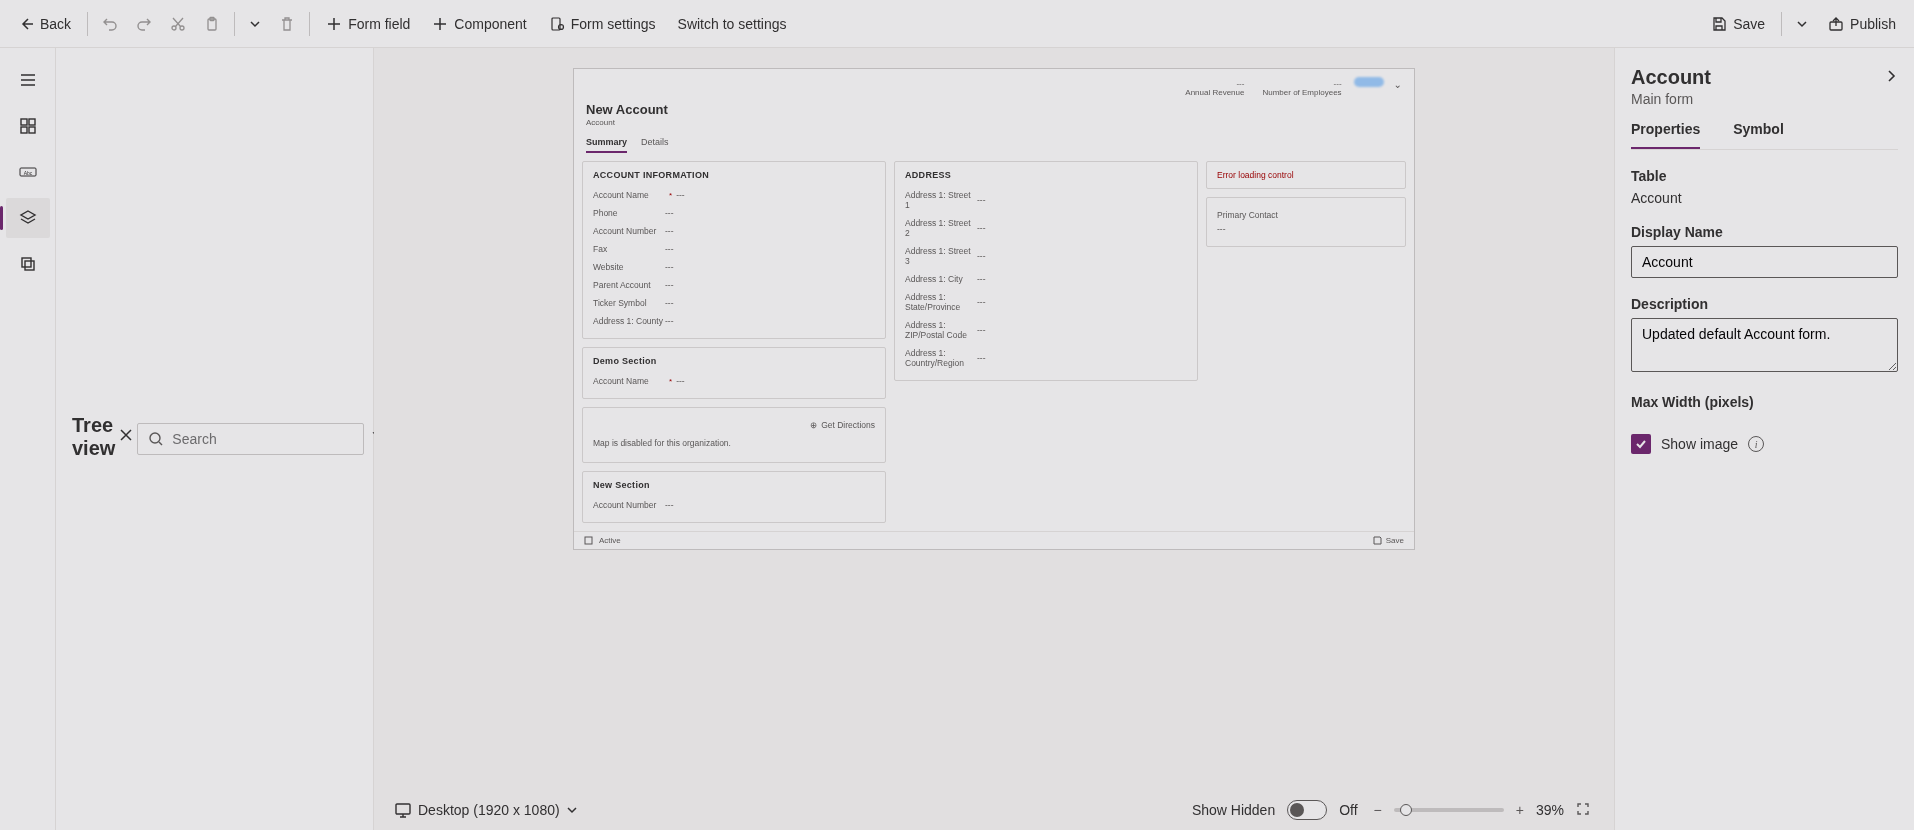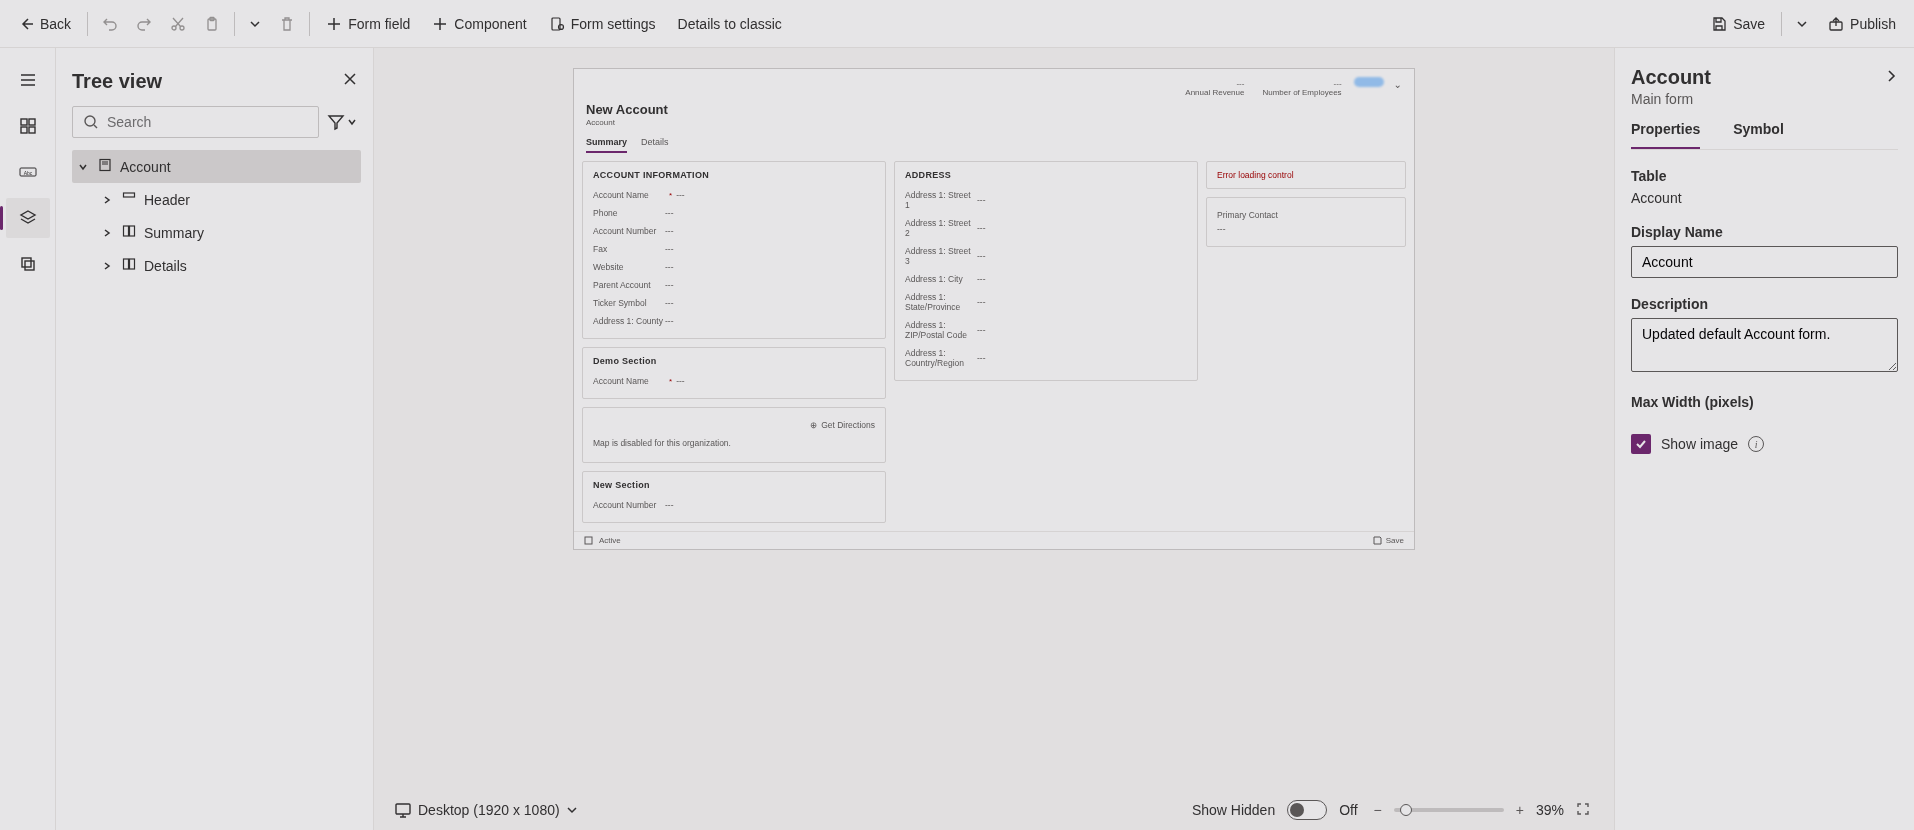--- a/index.html
+++ b/index.html
@@ -84,21 +84,21 @@
     border-radius: 2px;
   }
   .rail-btn svg { width: 20px; height: 20px; }
 
   
   .tree-panel {
     width: 318px;
     border-right: 1px solid #edebe9;
     background: #fff;
     display: flex;
-    flex-direction: column;
+    flex-direction: row;
     padding: 20px 12px 12px 16px;
   }
   .tree-header {
     display: flex;
     align-items: center;
     margin-bottom: 12px;
   }
   .tree-title { font-size: 20px; font-weight: 600; flex: 1; }
   .tree-close { cursor: pointer; padding: 4px; }
   .tree-close svg { width: 14px; height: 14px; }
@@ -424,21 +424,21 @@
   </button>
   <button class="cmd-btn">
     <svg viewBox="0 0 16 16" fill="none" stroke="currentColor" stroke-width="1.2">
         <rect x="3" y="2" width="8" height="12" rx="1"></rect>
         <circle cx="12" cy="11" r="2.5"></circle>
         <path d="M12 8.5 V9.5 M12 12.5 V13.5 M9.5 11 H10.2 M13.8 11 H14.5"></path>
       </svg>
     <span>Form settings</span>
   </button>
   <button class="cmd-btn">
-    <span>Details to classic</span>
+    <span>Switch to settings</span>
   </button>
 
   <div class="cmd-spacer"></div>
 
   <button class="cmd-btn">
     <svg viewBox="0 0 16 16" fill="none" stroke="currentColor" stroke-width="1.3">
         <path d="M3 2 H11 L14 5 V14 H3 Z M5 2 V6 H10 V2 M5 14 V10 H11 V14"></path>
       </svg>
     <span>Save</span>
   </button>

